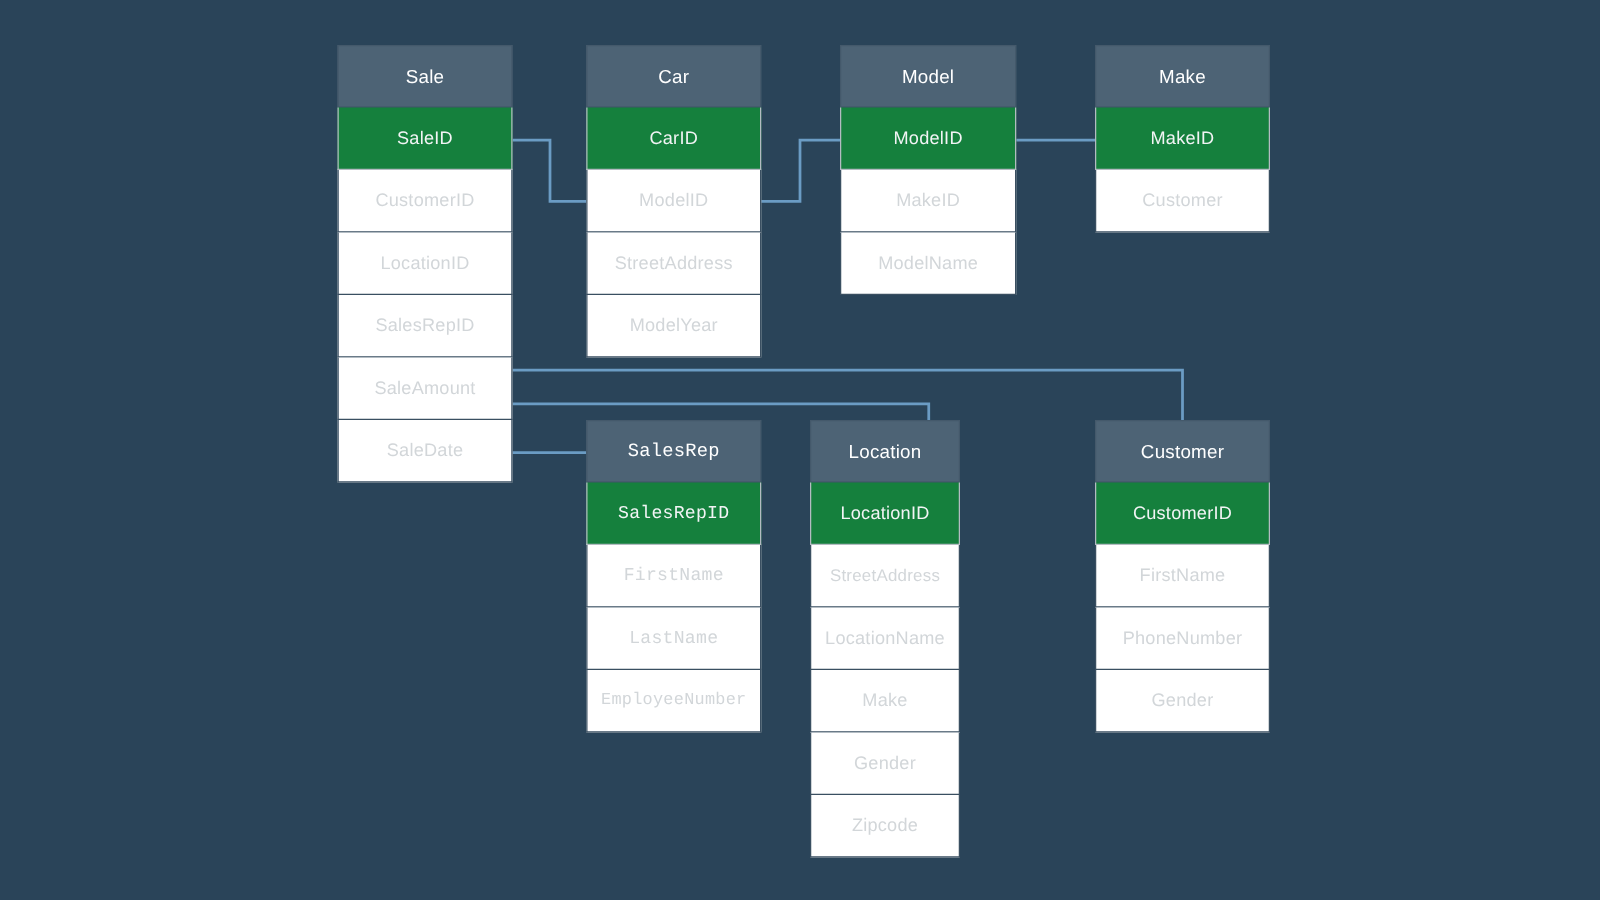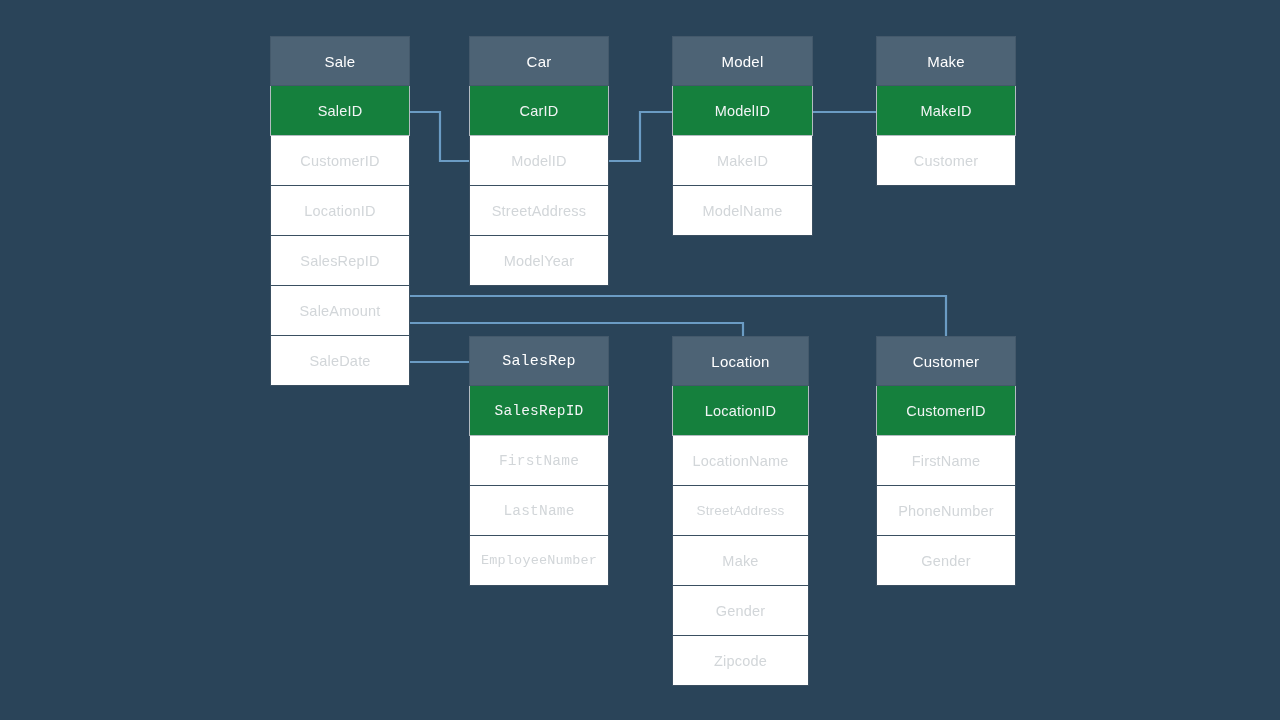--- a/index.html
+++ b/index.html
@@ -109,25 +109,25 @@
       <div class="field pk">MakeID</div>
       <div class="field">Customer</div>
     </div>
     <div class="entity" style="left: 469px; top: 336px; width: 140px; font-family: Liberation Mono, monospace;">
       <div class="entity-header">SalesRep</div>
       <div class="field pk">SalesRepID</div>
       <div class="field">FirstName</div>
       <div class="field">LastName</div>
       <div class="field narrow-text">EmployeeNumber</div>
     </div>
-    <div class="entity" style="left: 672px; top: 336px; width: 137px;">
+    <div class="entity" style="left: 648px; top: 336px; width: 120px;">
       <div class="entity-header">Location</div>
       <div class="field pk">LocationID</div>
+      <div class="field narrow-text">StreetAddress</div>
       <div class="field">LocationName</div>
-      <div class="field narrow-text">StreetAddress</div>
       <div class="field">Make</div>
       <div class="field">Gender</div>
       <div class="field">Zipcode</div>
     </div>
     <div class="entity" style="left: 876px; top: 336px; width: 140px;">
       <div class="entity-header">Customer</div>
       <div class="field pk">CustomerID</div>
       <div class="field">FirstName</div>
       <div class="field">PhoneNumber</div>
       <div class="field">Gender</div>

